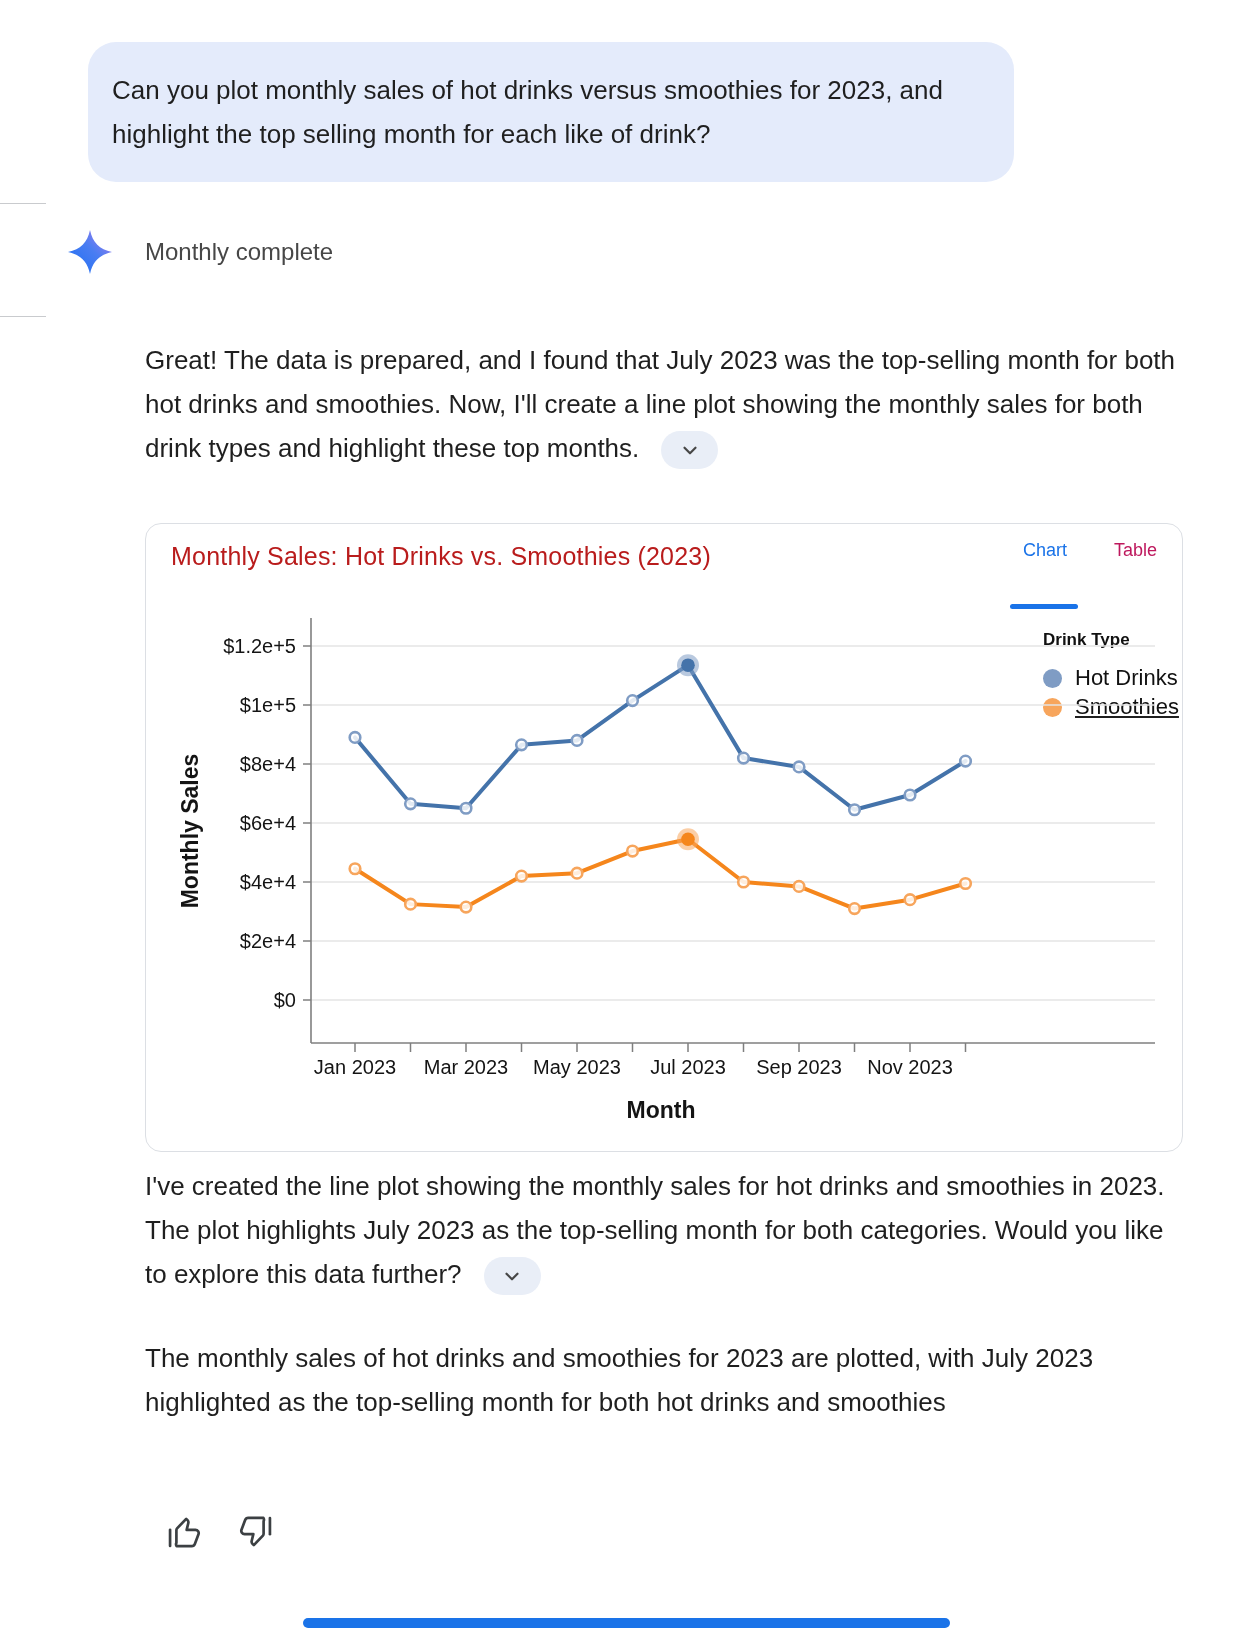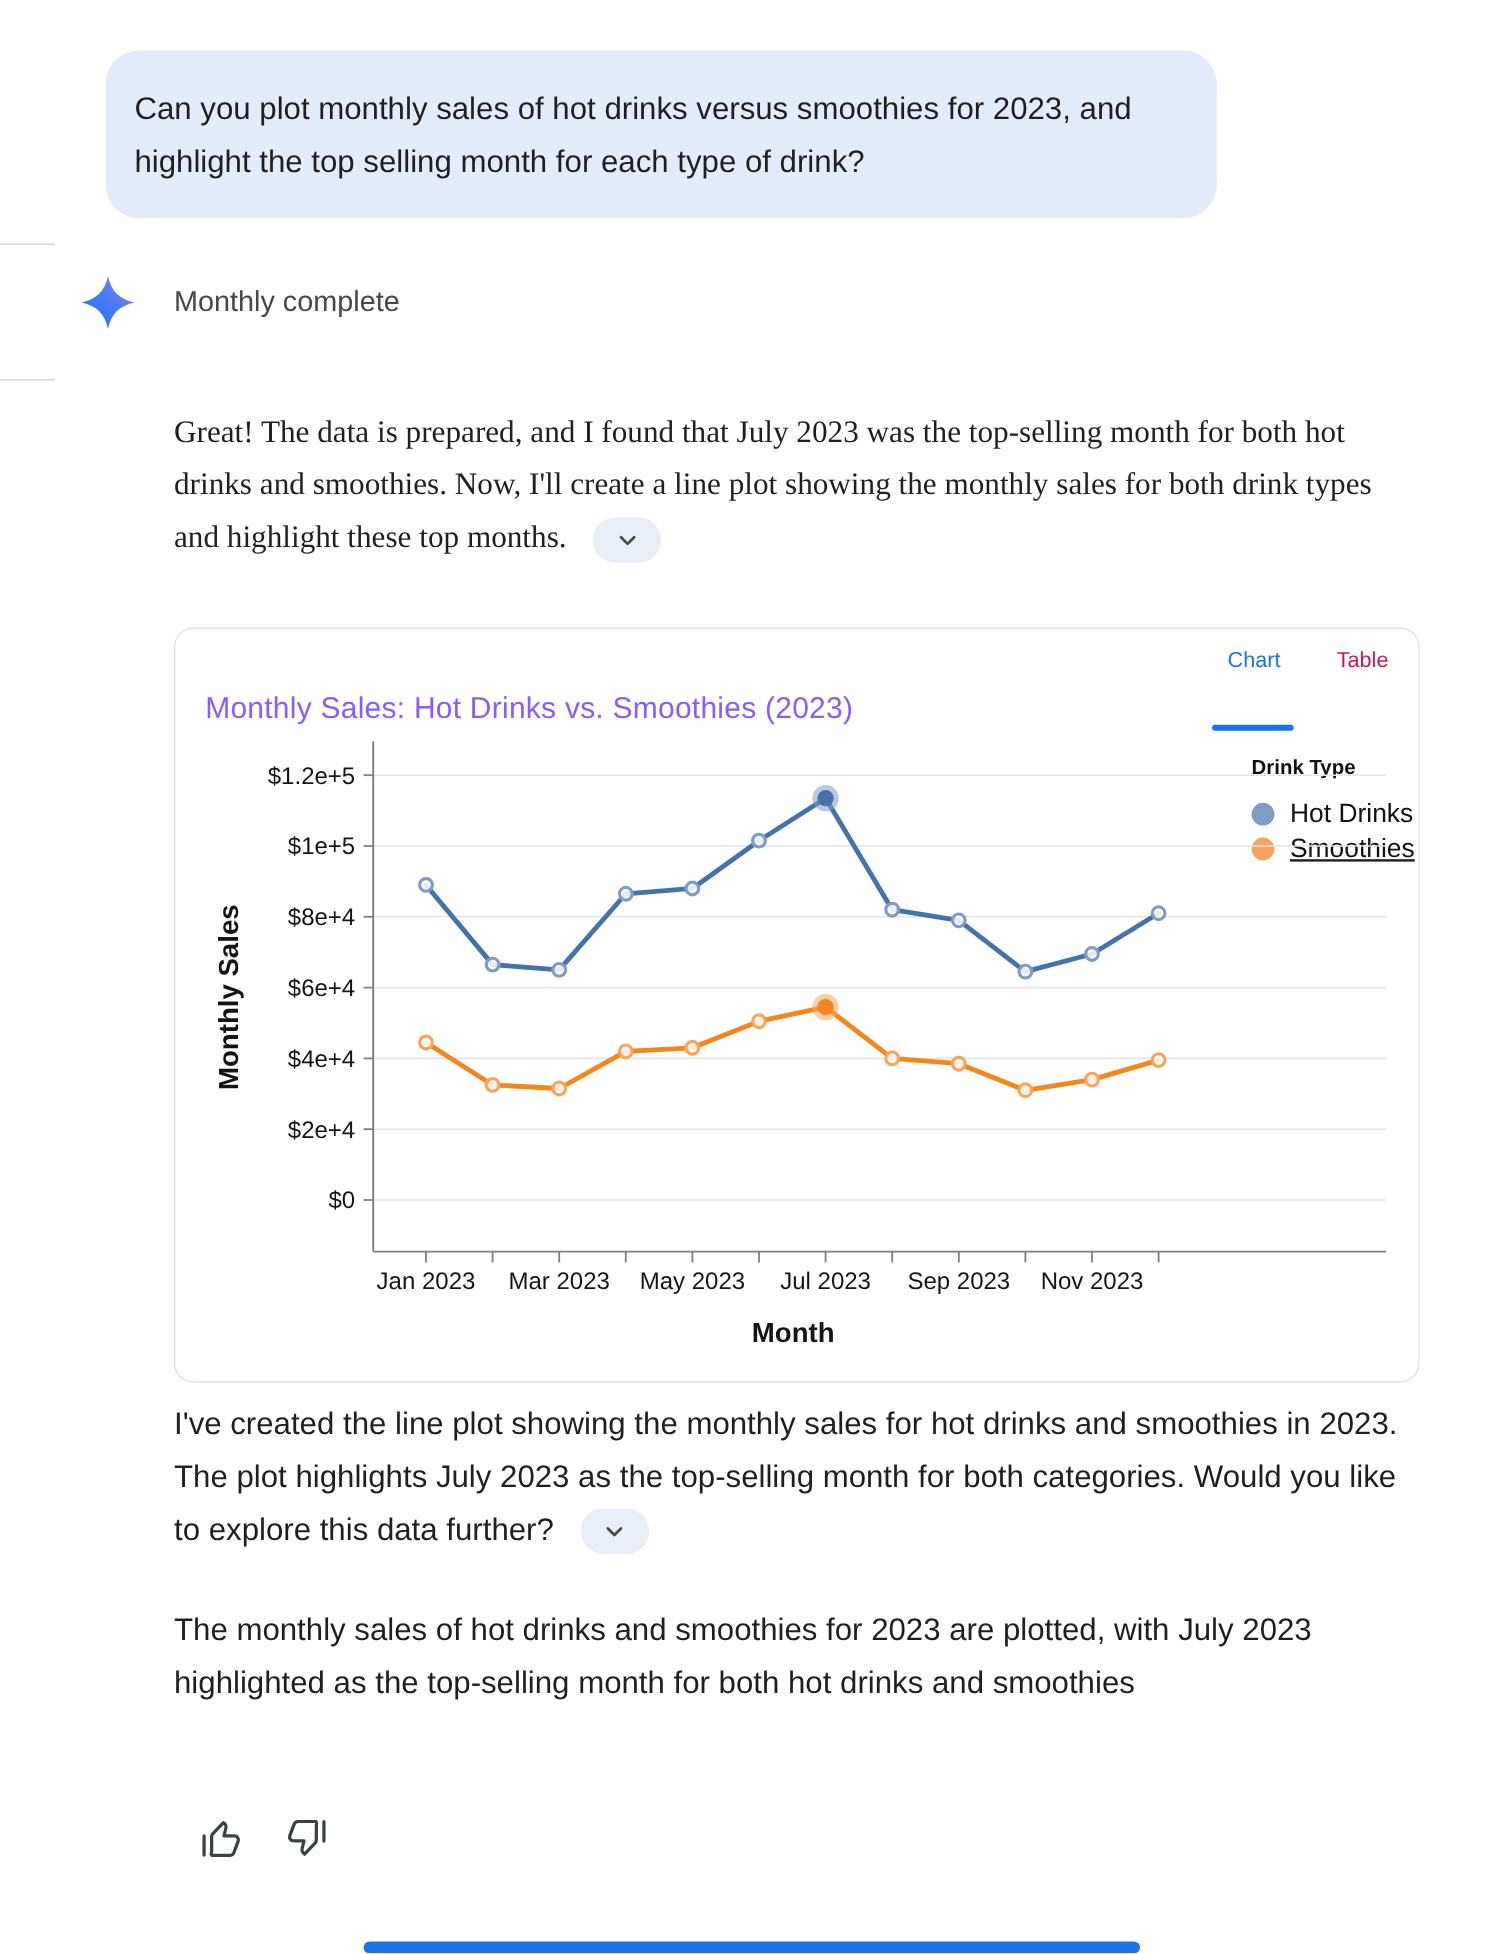--- a/index.html
+++ b/index.html
@@ -7,29 +7,29 @@
          font-family:"Liberation Sans","DejaVu Sans",sans-serif;color:#1f1f1f;}
   .abs{position:absolute;}
   
   .user-bubble{left:88px;top:42px;max-width:874px;background:#e4ebfb;border-radius:28px;
                padding:26px 28px 26px 24px;font-size:26px;line-height:44px;color:#1f1f1f;}
   
   .sparkle{left:68px;top:230px;width:44px;height:44px;}
   .status-label{left:145px;top:238px;font-size:24px;color:#474747;}
   
   .para{left:145px;width:1042px;font-size:26px;line-height:44px;color:#1f1f1f;}
-  .p1{top:338px;font-family:Liberation Serif, serif;}
+  .p1{top:338px;}
   .p2{top:1164px;}
   .p3{top:1336px;width:1050px;}
   .chev-pill{display:inline-flex;align-items:center;justify-content:center;width:57px;height:38px;
              border-radius:19px;background:#e9eef7;vertical-align:middle;margin-left:22px;cursor:pointer;}
   
   .card{left:145px;top:523px;width:1038px;height:629px;border:1px solid #dcdfe4;border-radius:16px;
         background:#ffffff;box-sizing:border-box;}
-  .card-title{left:25px;top:18px;font-size:25px;font-weight:500;color:#8b5cf6;letter-spacing:.2px;margin-top:34px;}
+  .card-title{left:25px;top:18px;font-size:25px;font-weight:500;color:#b91c1c;letter-spacing:.2px;}
   .tab{top:16px;font-size:18px;cursor:pointer;}
   .tab-chart{left:866px;width:66px;text-align:center;color:#1a73e8;}
   .tab-table{left:949px;width:62px;text-align:right;color:#be185d;}
   .tab-underline{left:864px;top:80px;width:68px;height:5px;border-radius:3px;background:#1a73e8;}
   .legend-title{left:897px;top:106px;font-size:17px;font-weight:bold;color:#111;}
   .legend-item{display:flex;align-items:center;gap:13px;position:absolute;left:897px;}
   .legend-item .dot{width:19px;height:19px;border-radius:50%;}
   .legend-item .lbl{font-size:22px;color:#111;}
   .li-0{top:141px;justify-content:space-between;}
   .li-1{top:170px;text-decoration:underline;}
@@ -43,21 +43,21 @@
 </style>
 </head>
 <body>
 
 <div id="stage">
 
   <div class="abs edge-mark" style="top:203px"></div>
   <div class="abs edge-mark" style="top:316px"></div>
 
   <div class="abs user-bubble">
-    <span>Can you plot monthly sales of hot drinks versus smoothies for 2023, and highlight the top selling month for each type of drink?</span>
+    <span>Can you plot monthly sales of hot drinks versus smoothies for 2023, and highlight the top selling month for each like of drink?</span>
   </div>
 
   <svg class="abs sparkle" viewBox="0 0 40 40">
     <defs>
       <linearGradient id="sparkGrad" x1="0" y1="1" x2="1" y2="0">
         <stop offset="0" stop-color="#1b6ef3"></stop>
         <stop offset="0.55" stop-color="#4a7df2"></stop>
         <stop offset="1" stop-color="#b07cec"></stop>
       </linearGradient>
     </defs>

